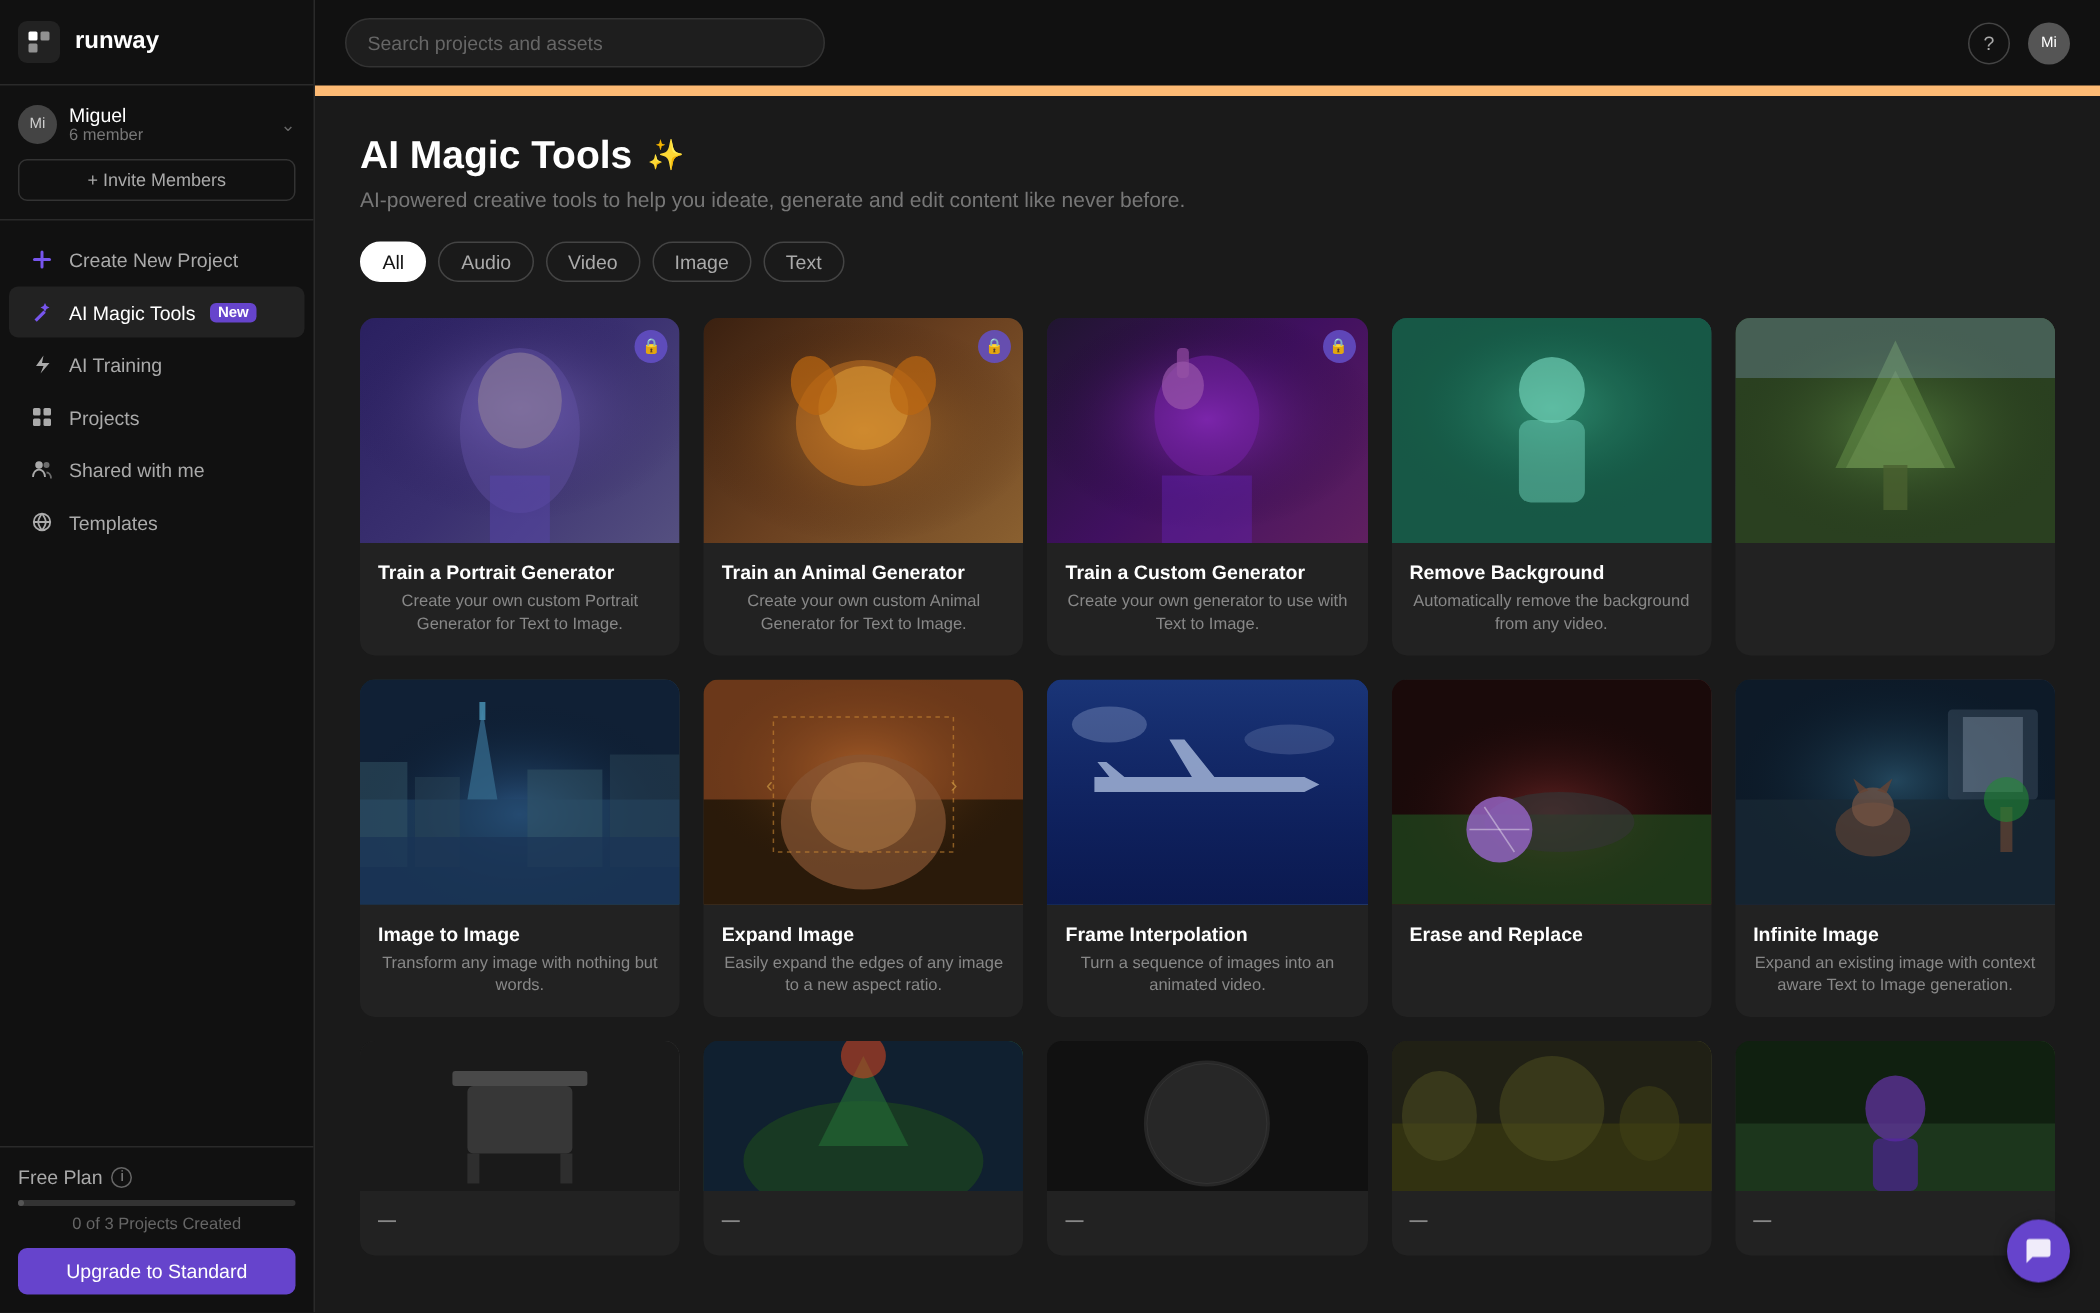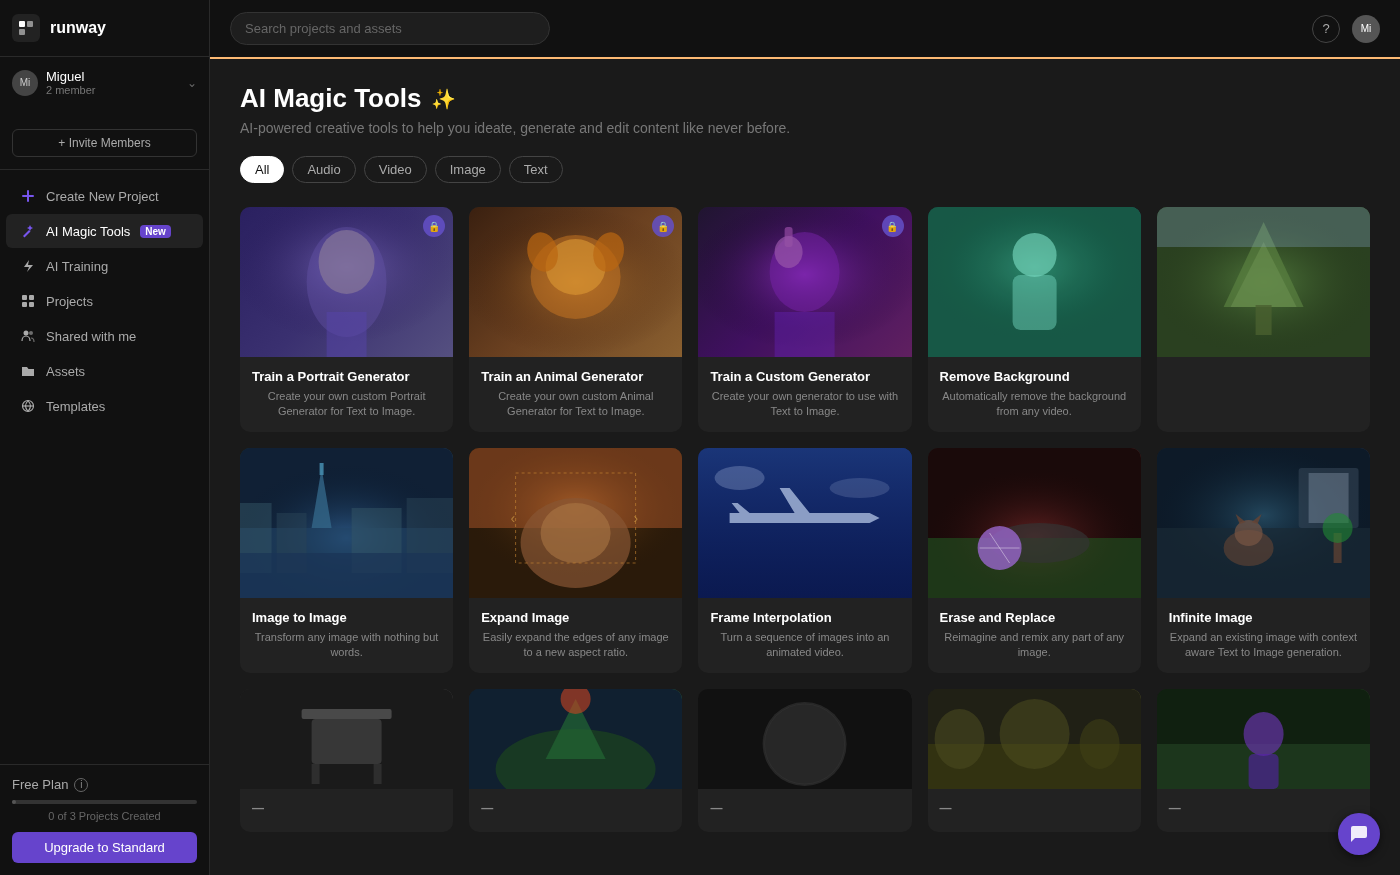--- a/index.html
+++ b/index.html
@@ -100,21 +100,20 @@
     .invite-btn {
       width: 100%;
       padding: 6px 10px;
       background: transparent;
       border: 1px solid #333;
       border-radius: 6px;
       color: #aaa;
       font-size: 12px;
       cursor: pointer;
       text-align: center;
-      margin-top: 23px;
     }
 
     .sidebar-nav {
       flex: 1;
       padding: 8px 0;
       overflow-y: auto;
     }
 
     .nav-item {
       display: flex;
@@ -219,21 +218,21 @@
       flex-direction: column;
       overflow: hidden;
     }
 
     
     .topbar {
       display: flex;
       align-items: center;
       justify-content: space-between;
       padding: 12px 20px;
-      border-bottom: 2px solid #fdba74;
+      border-bottom: 7px solid #fdba74;
       background: #111111;
     }
 
     .search-box {
       width: 320px;
       padding: 8px 14px;
       background: #1e1e1e;
       border: 1px solid #333;
       border-radius: 20px;
       color: #aaa;
@@ -440,21 +439,21 @@
     </div>
     <span class="sidebar-brand">runway</span>
   </div>
 
   <div class="user-section">
     <div class="user-row">
       <div class="user-info">
         <div class="user-avatar">Mi</div>
         <div>
           <div class="user-name">Miguel</div>
-          <div class="user-sub">2 member</div>
+          <div class="user-sub">6 member</div>
         </div>
       </div>
       <span class="user-chevron">⌄</span>
     </div>
     <button class="invite-btn">+ Invite Members</button>
   </div>
 
   <nav class="sidebar-nav">
 
     <div class="nav-item">
@@ -504,28 +503,20 @@
         <svg width="14" height="14" viewBox="0 0 14 14" fill="#aaa">
           <circle cx="5" cy="4" r="2.5"></circle>
           <path d="M1 12c0-2.8 1.8-5 4-5s4 2.2 4 5" stroke="#aaa" stroke-width="1.2" fill="none"></path>
           <circle cx="10" cy="4" r="2" opacity="0.6"></circle>
           <path d="M10 9c1.5 0 3 1.3 3 4" stroke="#aaa" stroke-width="1.2" fill="none" opacity="0.6"></path>
         </svg>
       </span>
       <span>Shared with me</span>
     </div>
 
-    <div class="nav-item">
-      <span class="nav-icon">
-        <svg width="14" height="14" viewBox="0 0 14 14" fill="#aaa">
-          <path d="M1 3h5l1.5 2H13v7H1V3z"></path>
-        </svg>
-      </span>
-      <span>Assets</span>
-    </div>
 
     <div class="nav-item">
       <span class="nav-icon">
         <svg width="14" height="14" viewBox="0 0 14 14" fill="none" stroke="#aaa" stroke-width="1.2">
           <circle cx="7" cy="7" r="5.5"></circle>
           <path d="M7 1.5C5 4 4.5 5.5 4.5 7s.5 3 2.5 5.5M7 1.5C9 4 9.5 5.5 9.5 7S9 10 7 12.5"></path>
           <path d="M1.5 7h11"></path>
         </svg>
       </span>
       <span>Templates</span>
@@ -790,21 +781,20 @@
 
             <ellipse cx="120" cy="95" rx="50" ry="20" fill="#333333" opacity="0.7"></ellipse>
 
             <circle cx="80" cy="100" r="22" fill="#9966cc" opacity="0.8"></circle>
             <line x1="70" y1="85" x2="90" y2="115" stroke="#fff" stroke-width="1" opacity="0.4"></line>
             <line x1="60" y1="100" x2="100" y2="100" stroke="#fff" stroke-width="1" opacity="0.4"></line>
           </svg>
         </div>
         <div class="tool-card-body">
           <div class="tool-card-title">Erase and Replace</div>
-          <div class="tool-card-desc">Reimagine and remix any part of any image.</div>
         </div>
       </div>
 
       <div class="tool-card">
         <div class="tool-card-img-bg bg-infinite">
           <svg class="card-svg-overlay" viewBox="0 0 230 150" preserveAspectRatio="xMidYMid slice">
             <defs>
               <radialGradient id="inf1" cx="50%" cy="45%">
                 <stop offset="0%" stop-color="#4488aa" stop-opacity="0.4"></stop>
                 <stop offset="100%" stop-color="#001122" stop-opacity="0"></stop>

